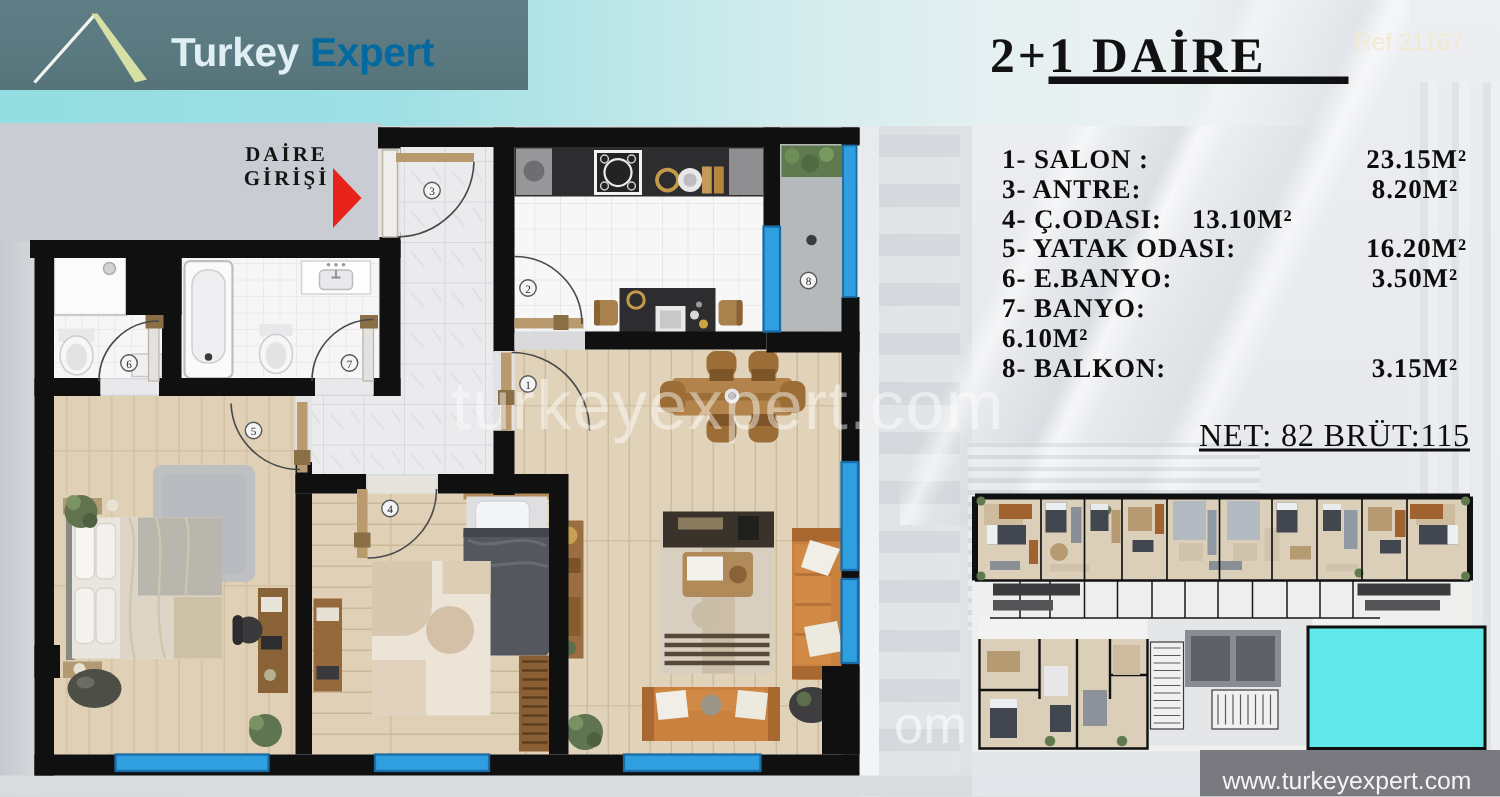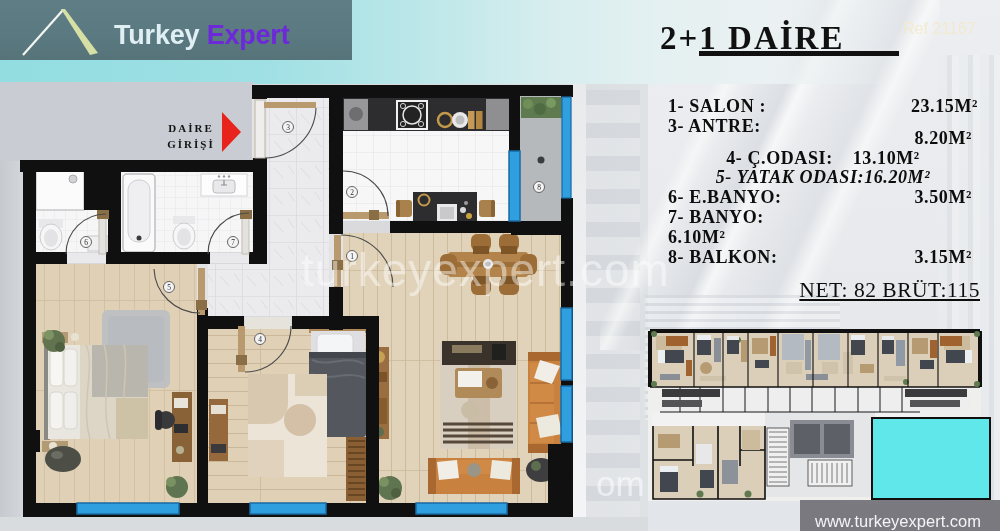--- a/index.html
+++ b/index.html
@@ -33,25 +33,25 @@
 
 <div class="abs" style="left:0;top:0;width:940px;height:84px;background:linear-gradient(90deg,#92dde1 0%,#9fe0e4 28%,#bde7e9 45%,#d6edee 58%,#e4f0f1 70%,#ebf1f2 82%,rgba(238,240,242,0) 96%);"></div>
 
 <div class="abs" style="left:0;top:0;width:352px;height:60px;background:linear-gradient(180deg,#5e7d84 0%,#5a7980 60%,#567379 100%);"></div>
 
 <svg class="abs" style="left:18px;top:4px;" width="95" height="54" viewBox="0 0 95 54">
 <path d="M5 51 L45 6" stroke="#f3f6f0" stroke-width="2.2" fill="none"></path>
 <path d="M43 5 L47 5 L80 49 L72 51 Z" fill="#d6dfa4"></path>
 </svg>
 
-<div class="abs" style="left:114px;top:20px;font-family:'Liberation Sans',sans-serif;font-weight:bold;font-size:27px;letter-spacing:-.2px;color:#e0eff4;">Turkey&nbsp;<span style="color:#6d28d9;">Expert</span></div>
+<div class="abs" style="left:114px;top:20px;font-family:'Liberation Sans',sans-serif;font-weight:bold;font-size:27px;letter-spacing:-.2px;color:#e0eff4;">Turkey&nbsp;<span style="color:#0369a1;">Expert</span></div>
 
 <div class="abs" style="left:0;top:82px;width:254px;height:79px;background:#c9cdd3;"></div>
 
-<div class="abs" style="left:160px;top:121px;width:62px;text-align:center;font-family:'Liberation Serif',serif;font-weight:bold;font-size:11px;letter-spacing:2px;line-height:15.5px;color:#141414;">DAİRE<br>GİRİŞİ</div>
+<div class="abs" style="left:160px;top:96px;width:62px;text-align:center;font-family:'Liberation Serif',serif;font-weight:bold;font-size:14px;letter-spacing:2px;line-height:15.5px;color:#141414;">DAİRE<br>GİRİŞİ</div>
 
 <div class="abs" style="left:222px;top:112px;width:0;height:0;border-top:20px solid transparent;border-bottom:20px solid transparent;border-left:19px solid #e8231b;"></div>
 
 <div class="abs" style="left:903px;top:20px;font-size:16px;color:rgba(242,233,206,.95);">Ref 21167</div>
 
 <svg class="abs" style="left:0;top:0;" width="1000" height="531" viewBox="0 0 1000 531">
 <defs>
 <pattern id="woodH" width="200" height="14" patternUnits="userSpaceOnUse">
   <rect width="200" height="14" fill="#dfd0b6"></rect>
   <rect y="13" width="200" height="1" fill="#cbb89b"></rect>
@@ -509,27 +509,27 @@
 
 <div class="abs" style="left:699px;top:51px;width:200px;height:4.5px;background:#111;"></div>
 
 <div class="abs" style="left:668px;top:97px;width:310px;font-family:'Liberation Serif',serif;font-weight:bold;font-size:18px;line-height:19.8px;color:#0d0d0d;letter-spacing:.6px;">
 <div style="display:flex;justify-content:space-between;">
       <span>1- SALON&nbsp;:</span>
       <span>23.15M²</span>
     </div>
 <div style="display:flex;justify-content:space-between;">
       <span>3- ANTRE:</span>
-      <span style="padding-right:6px;margin-top:12px;">8.20M²</span>
-    </div>
-<div style="display:flex;justify-content:center;gap:20px;">
+      <span style="padding-right:6px;">8.20M²</span>
+    </div>
+<div style="display:flex;justify-content:flex-start;gap:20px;">
       <span>4- Ç.ODASI:</span>
       <span>13.10M²</span>
     </div>
-<div style="display:flex;justify-content:center;font-style:italic;">
+<div style="display:flex;justify-content:space-between;">
       <span>5- YATAK ODASI:</span>
       <span>16.20M²</span>
     </div>
 <div style="display:flex;justify-content:space-between;">
       <span>6- E.BANYO:</span>
       <span style="padding-right:6px;">3.50M²</span>
     </div>
 <div style="display:flex;justify-content:space-between;flex-direction:column;">
       <span>7- BANYO:</span>
       <span style="padding-right:6px;">6.10M²</span>

